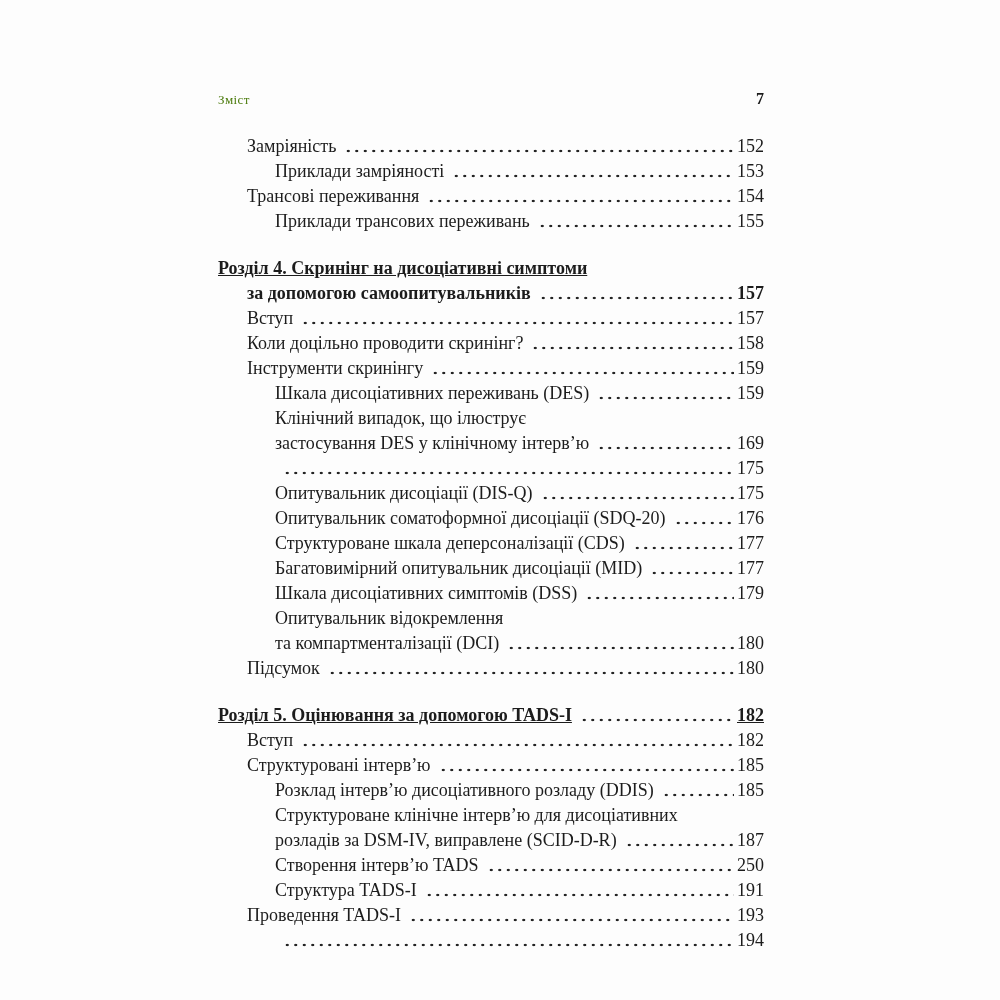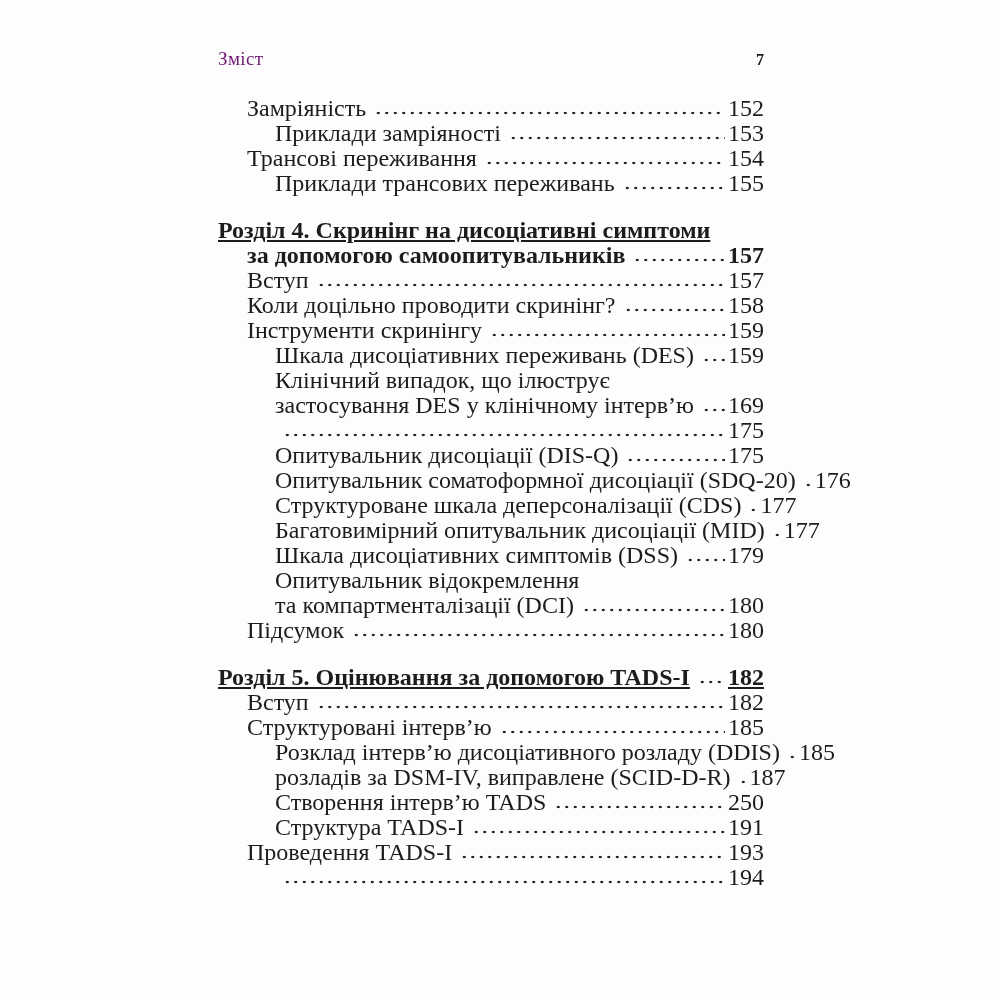--- a/index.html
+++ b/index.html
@@ -23,38 +23,39 @@
     top: 48px;
     width: 546px;
   }
   .running-head {
     display: flex;
     justify-content: space-between;
     align-items: baseline;
     margin-bottom: 26px;
   }
   .running-head .rh-left {
-    font-size: 19px;
+    font-size: 13px;
     letter-spacing: 0.4px;
-    color: #701a75;
+    color: #4d7c0f;
+    margin-top: 44px;
   }
   .running-head .rh-right {
     font-size: 16px;
     font-weight: 700;
     color: #1a1a1a;
   }
   .toc {
     width: 100%;
   }
   .row {
     display: flex;
     align-items: baseline;
     height: 25px;
     line-height: 25px;
-    font-size: 24px;
+    font-size: 18px;
     white-space: nowrap;
   }
   .row.bold { font-weight: 700; }
   .row.gap { margin-top: 22px; }
   .lvl0 { padding-left: 0; text-decoration: underline; }
   .lvl1 { padding-left: 29px; }
   .lvl2 { padding-left: 57px; }
   .txt { flex: 0 0 auto; }
   .leader {
     flex: 1 1 auto;
@@ -195,20 +196,23 @@
           <span class="txt">Структуровані інтерв’ю</span>
           <span class="leader"></span>
           <span class="pg">185</span>
         </div>
         <div class="row lvl2">
           <span class="txt">Розклад інтерв’ю дисоціативного розладу (DDIS)</span>
           <span class="leader"></span>
           <span class="pg">185</span>
         </div>
         <div class="row lvl2">
+          <span class="txt">Структуроване клінічне інтерв’ю для дисоціативних</span>
+        </div>
+        <div class="row lvl2">
           <span class="txt">розладів за DSM-IV, виправлене (SCID-D-R)</span>
           <span class="leader"></span>
           <span class="pg">187</span>
         </div>
         <div class="row lvl2">
           <span class="txt">Створення інтерв’ю TADS</span>
           <span class="leader"></span>
           <span class="pg">250</span>
         </div>
         <div class="row lvl2">

